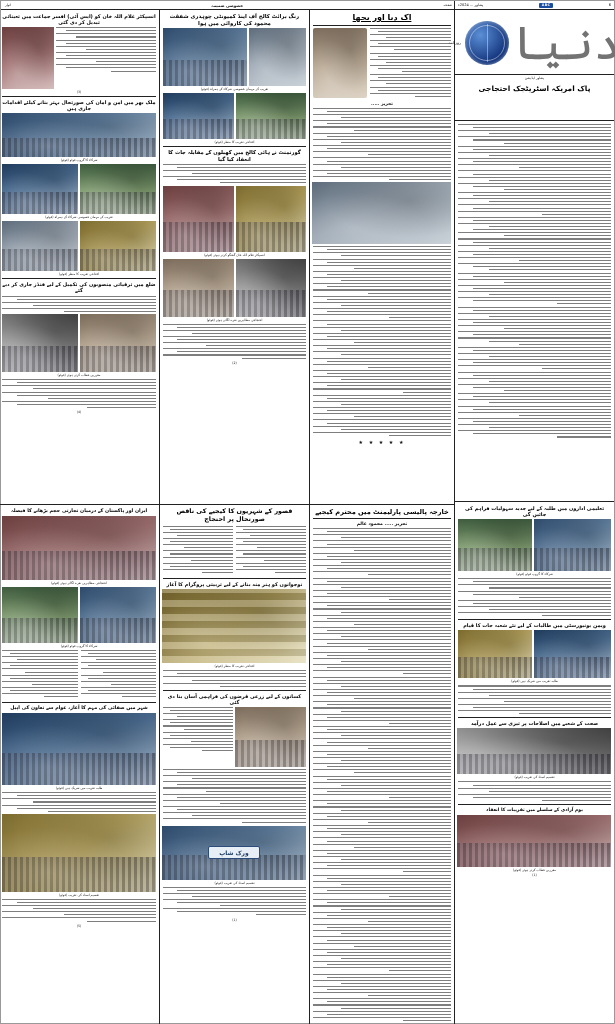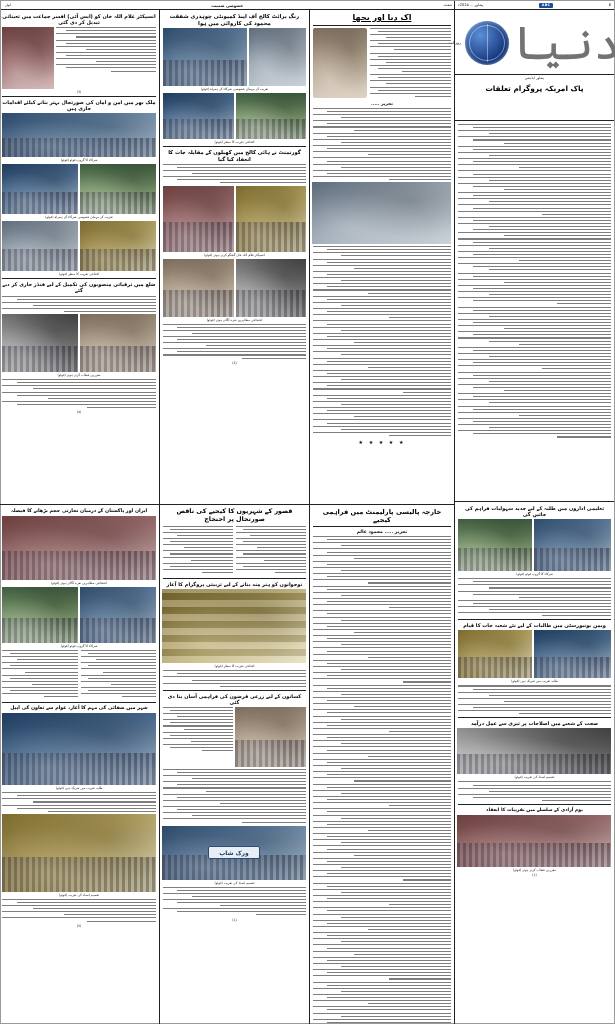--- a/index.html
+++ b/index.html
@@ -141,21 +141,21 @@
       <span>6</span>
       <span class="abc-badge">ABC</span>
       <span>پشاور ... 2024ء</span>
     </div>
     <div class="mast-logo">
       <div class="mast-word">دنیا</div>
       <div class="mast-globe"></div>
       <div style="font-size:4px;line-height:1.2;text-align:center;width:22px;">روزنامہ</div>
     </div>
     <div class="mast-sub">پشاور ایڈیشن</div>
-    <div class="mast-lead hdline">پاک امریکہ پروگرام تعلقات</div>
+    <div class="mast-lead hdline">پاک امریکہ اسٹریٹجک احتجاجی</div>
   </div>
 
   <div class="col rtl" style="top:120px;right:0;width:160px;height:380px;padding:3px;border-left:1px solid #222;">
     <div class="lines">
       <i class="s100"></i>
         <i class="s90"></i>
         <i class="s100"></i>
         <i class="s80"></i>
         <i class="s100"></i>
         <i class="s90"></i>
@@ -838,21 +838,21 @@
         <i class="s90"></i>
         <i class="s60"></i>
         <i class="s100"></i>
       <i class="s90"></i>
         <i class="s35"></i>
     </div>
     <div class="cap center" style="margin-top:1px;">(1)</div>
   </div>
 
   <div class="col rtl" style="top:503px;right:160px;width:145px;height:520px;padding:3px;border-left:1px solid #222;border-top:1px solid #222;">
-    <div class="hdline" style="font-size:6.6px;text-align:center;border-bottom:1px solid #222;padding-bottom:2px;margin-bottom:2px;">خارجہ پالیسی پارلیمنٹ میں فراہمی کیجیے</div>
+    <div class="hdline" style="font-size:6.6px;text-align:center;border-bottom:1px solid #222;padding-bottom:2px;margin-bottom:2px;">خارجہ پالیسی پارلیمنٹ میں محترم کیجیے</div>
     <div class="center" style="font-size:4.6px;font-weight:bold;margin-bottom:2px;">تحریر ..... محمود عالم</div>
 
     <div class="lines">
       <i class="s100"></i>
         <i class="s90"></i>
         <i class="s100"></i>
         <i class="s80"></i>
         <i class="s100"></i>
         <i class="s90"></i>
         <i class="s100"></i>

